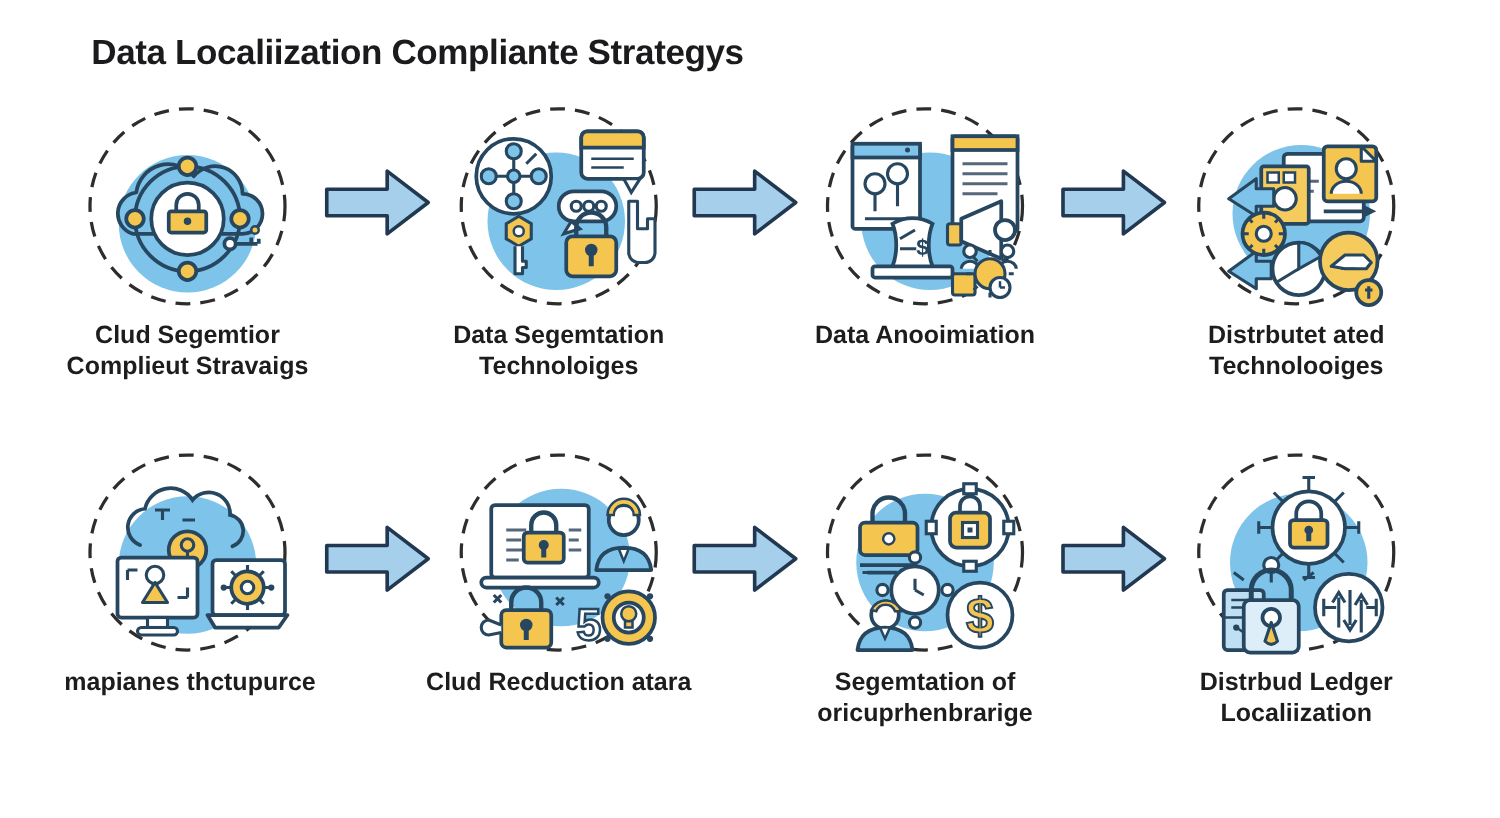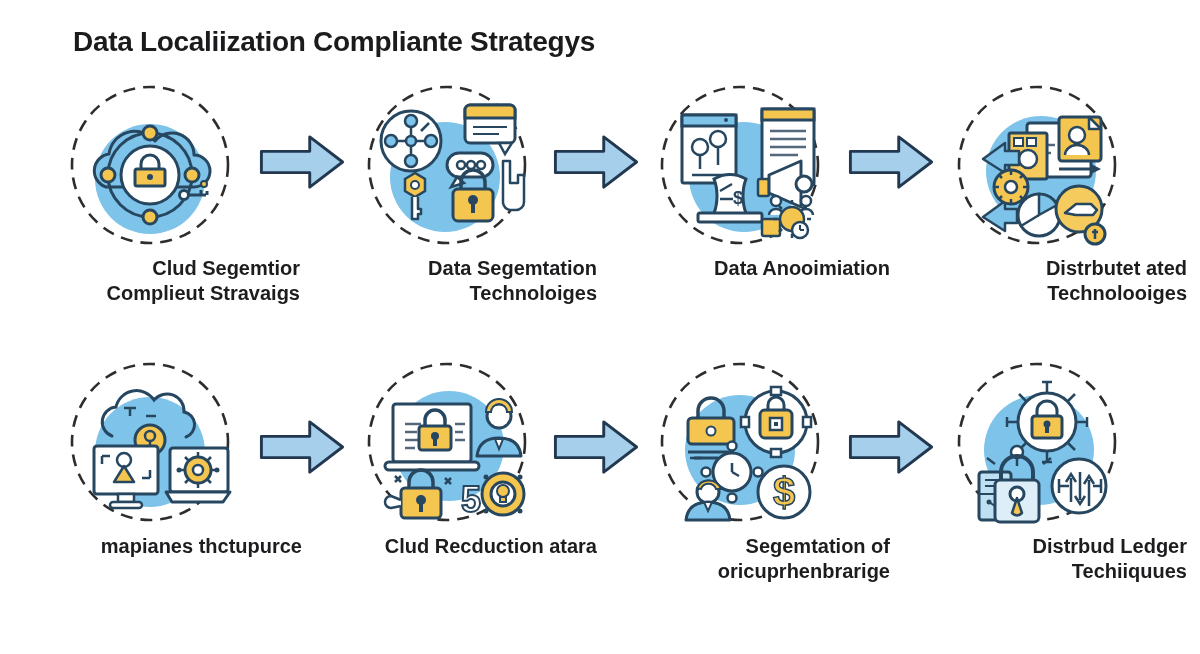--- a/index.html
+++ b/index.html
@@ -9,21 +9,21 @@
   }
   .page-title{
     position:absolute;left:57px;top:26px;
     font-size:28px;font-weight:bold;color:#1b1b1d;letter-spacing:-0.3px;margin-left:16px;
   }
   .icon-box{position:absolute;width:164px;height:164px;}
   .icon-box svg{width:100%;height:100%;display:block;}
   .arrow-box{position:absolute;width:90px;height:58px;}
   .arrow-box svg{width:100%;height:100%;display:block;}
   .caption{
-    position:absolute;width:300px;text-align:right;
+    position:absolute;width:300px;text-align:center;
     font-size:20px;font-weight:bold;color:#1d1d1f;line-height:25px;
   }
   .caption span{display:block;}
 </style>
 </head>
 <body>
 
 <div class="page-title">Data Localiization Compliante Strategys</div>
 
 <div class="icon-box" style="left:68px;top:83px">
@@ -316,14 +316,14 @@
 <div class="caption" style="left:297px;top:534px">
   <span>Clud Recduction atara</span>
     <span></span>
 </div>
 <div class="caption" style="left:590px;top:534px">
   <span>Segemtation of</span>
     <span>oricuprhenbrarige</span>
 </div>
 <div class="caption" style="left:887px;top:534px">
   <span>Distrbud Ledger</span>
-    <span>Techiiquues</span>
+    <span>Localiization</span>
 </div>
 
 </body></html>

